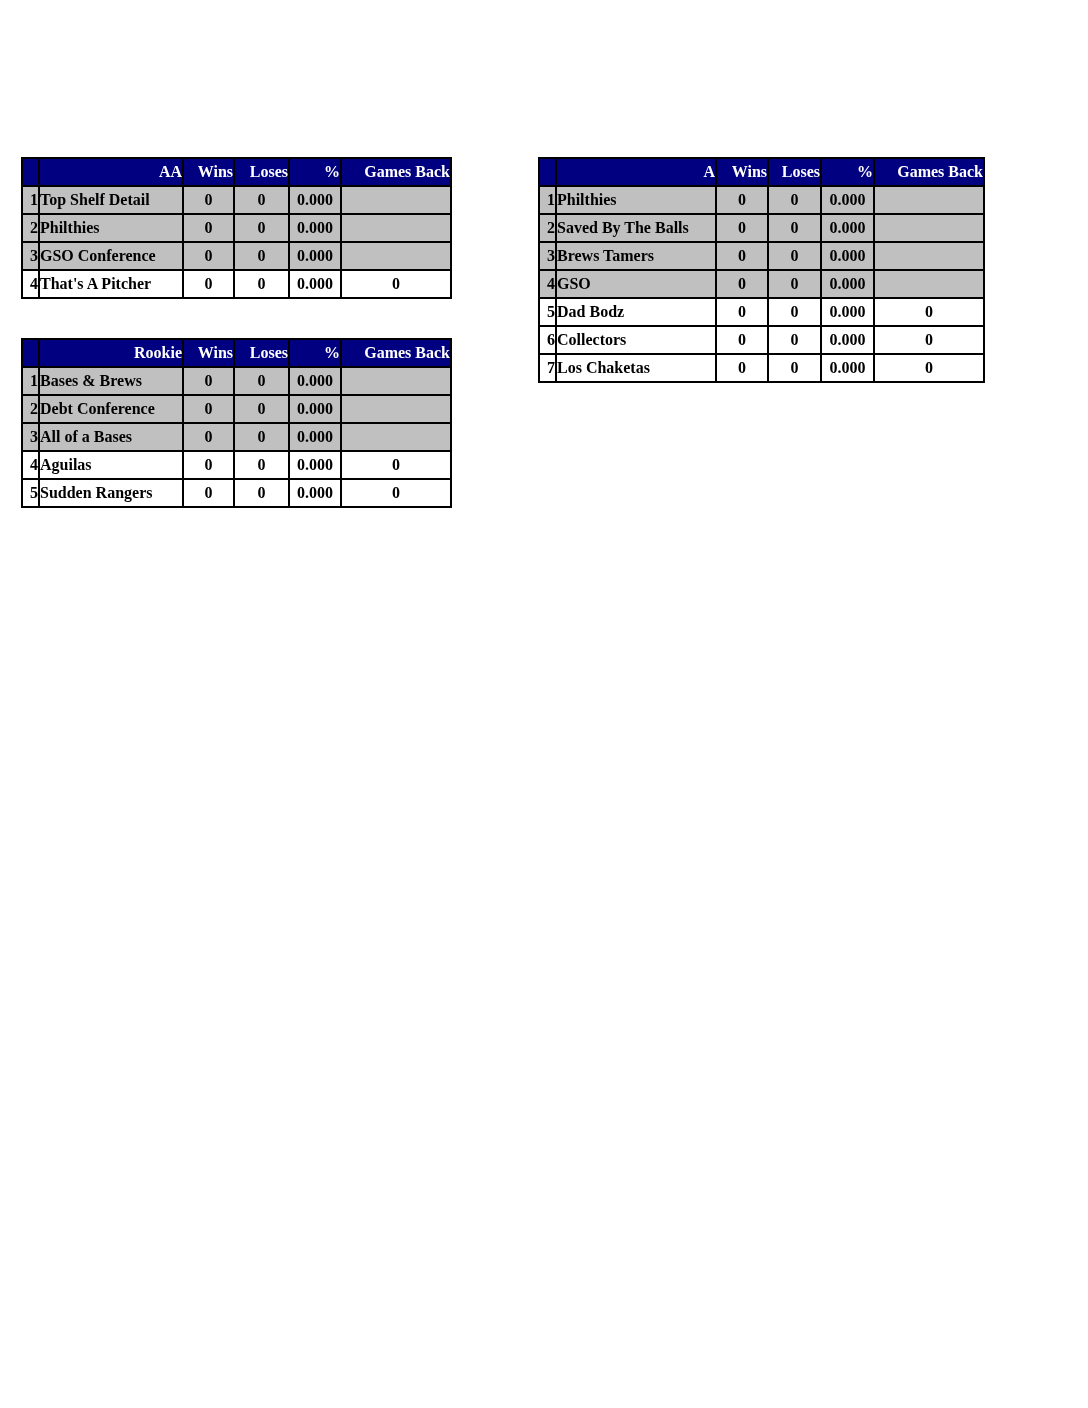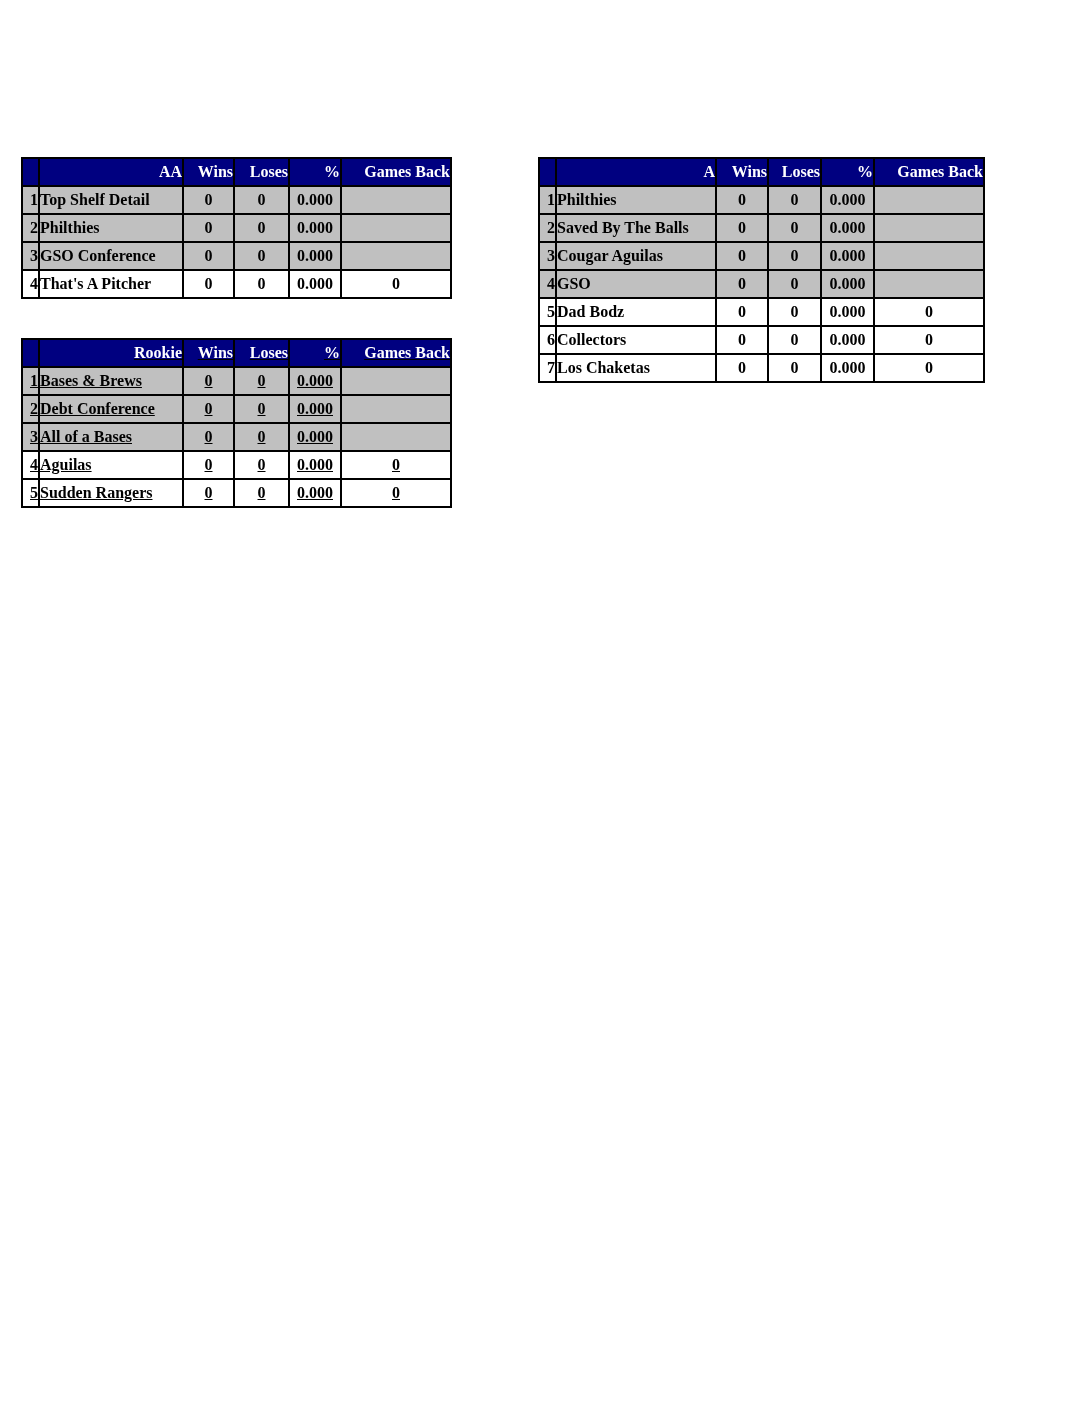--- a/index.html
+++ b/index.html
@@ -69,21 +69,21 @@
   td.team {
     text-align: left;
     padding-left: 4px;
   }
   td.num {
     text-align: center;
   }
   
   #table-aa     { left: 21px;  top: 157px; width: 429px; }
   #table-a      { left: 538px; top: 157px; width: 445px; }
-  #table-rookie { left: 21px;  top: 338px; width: 429px; text-decoration: underline; }
+  #table-rookie { left: 21px;  top: 338px; width: 429px; }
 </style>
 </head>
 <body>
 
 <div class="page" style="--header-bg: #000080; --header-text: #FFFFFF; --shaded-bg: #C0C0C0; --unshaded-bg: #FFFFFF; --border-color: #000000; --text-color: #000000;">
 
 
   <table class="standings" id="table-aa">
     <colgroup>
       <col style="width:17px">
@@ -170,21 +170,21 @@
         <tr class="shaded">
           <td class="rank">2</td>
           <td class="team">Saved By The Balls</td>
           <td class="num">0</td>
           <td class="num">0</td>
           <td class="num">0.000</td>
           <td class="num"></td>
         </tr>
         <tr class="shaded">
           <td class="rank">3</td>
-          <td class="team">Cougar Aguilas</td>
+          <td class="team">Brews Tamers</td>
           <td class="num">0</td>
           <td class="num">0</td>
           <td class="num">0.000</td>
           <td class="num"></td>
         </tr>
         <tr class="shaded">
           <td class="rank">4</td>
           <td class="team">GSO</td>
           <td class="num">0</td>
           <td class="num">0</td>

